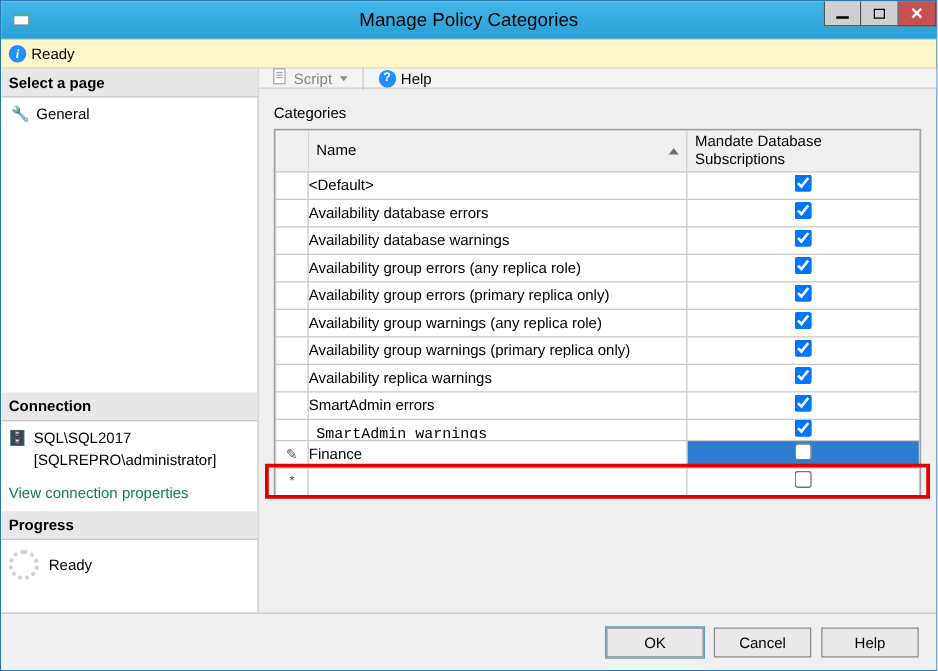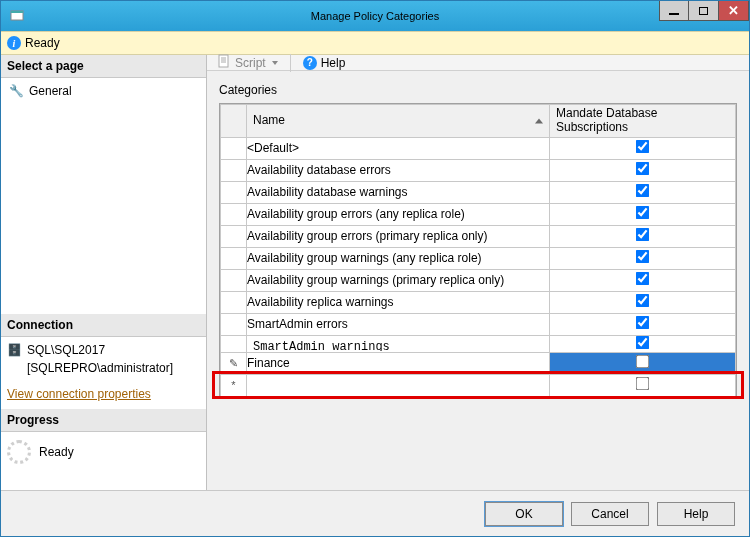--- a/index.html
+++ b/index.html
@@ -25,21 +25,21 @@
     display: flex; align-items: center;
     position: relative;
     color: #000;
   }
   .titlebar .icon-slot {
     width: 20px; height: 20px; margin-left: 6px;
     display: flex; align-items: center; justify-content: center;
   }
   .titlebar .title-text {
     position: absolute; left: 0; right: 0; text-align: center;
-    font-size: 11px; color: #000;
+    font-size: 15px; color: #000;
     pointer-events: none;
   }
   .titlebar .win-controls {
     position: absolute; right: 0; top: 0;
     display: flex; height: 20px;
   }
   .win-btn {
     width: 30px; height: 20px;
     border: 1px solid #555;
     border-top: none;
@@ -96,21 +96,21 @@
   }
   .wrench-icon {
     width: 14px; text-align: center; color: #555;
   }
   .left-flex { flex: 1 1 auto; }
   .conn-block { padding: 4px 6px; line-height: 1.5; }
   .server-icon {
     width: 14px; text-align: center; color: #b08000;
   }
   .link {
-    color: #a16207; text-decoration: underline; cursor: pointer;
+    color: #15803d; cursor: pointer;
     display: inline-block; margin: 6px 4px 8px 6px;
   }
   .progress-block {
     padding: 8px 6px;
     display: flex; align-items: center; gap: 8px;
   }
   .spinner {
     width: 24px; height: 24px;
     border: 3px dotted #cfcfcf;
     border-radius: 50%;

